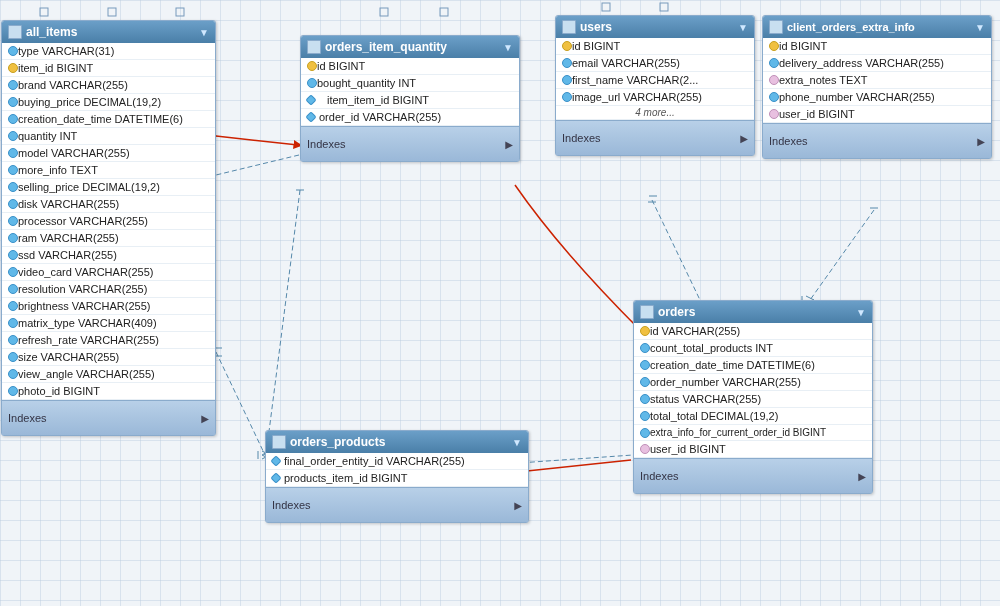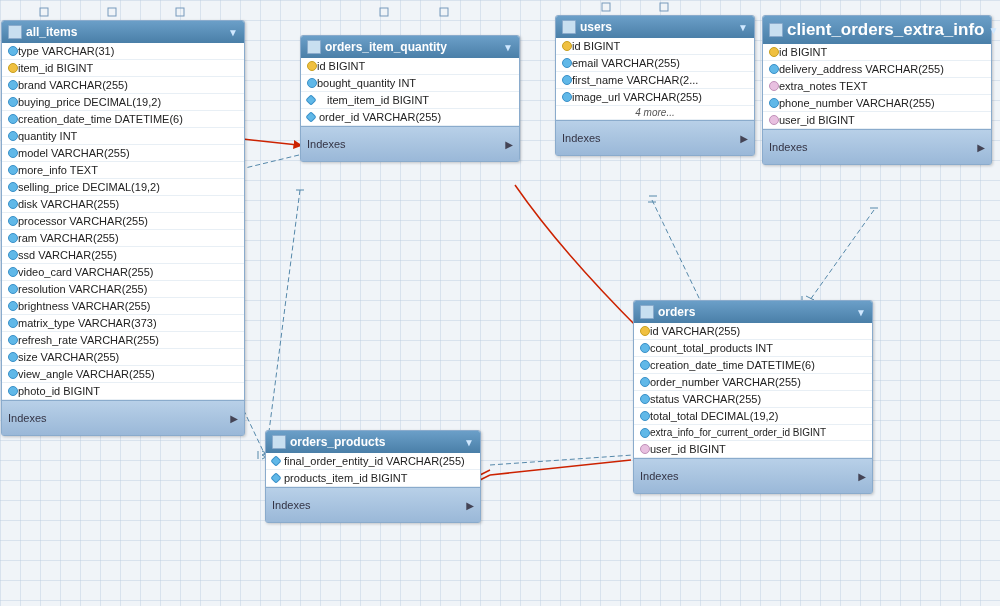--- a/index.html
+++ b/index.html
@@ -181,21 +181,21 @@
 
   <rect x="40" y="8" width="8" height="8" fill="none" stroke="#7799bb" stroke-width="1"></rect>
   <rect x="108" y="8" width="8" height="8" fill="none" stroke="#7799bb" stroke-width="1"></rect>
   <rect x="176" y="8" width="8" height="8" fill="none" stroke="#7799bb" stroke-width="1"></rect>
   <rect x="380" y="8" width="8" height="8" fill="none" stroke="#7799bb" stroke-width="1"></rect>
   <rect x="440" y="8" width="8" height="8" fill="none" stroke="#7799bb" stroke-width="1"></rect>
   <rect x="602" y="3" width="8" height="8" fill="none" stroke="#7799bb" stroke-width="1"></rect>
   <rect x="660" y="3" width="8" height="8" fill="none" stroke="#7799bb" stroke-width="1"></rect>
 </svg>
 
-<div class="table-box" style="left:1px; top:20px; width:244px;">
+<div class="table-box" style="left:1px; top:20px; width:215px;">
   <div class="table-header">
     <span class="table-icon"></span>
     <span>all_items</span>
     <span class="dropdown-icon">▼</span>
   </div>
   <div class="table-fields">
     <div class="field-row">
         <span class="field-icon icon-circle"></span>
         <span>type VARCHAR(31)</span>
       </div>
@@ -254,21 +254,21 @@
     <div class="field-row">
         <span class="field-icon icon-circle"></span>
         <span>resolution VARCHAR(255)</span>
       </div>
     <div class="field-row">
         <span class="field-icon icon-circle"></span>
         <span>brightness VARCHAR(255)</span>
       </div>
     <div class="field-row">
         <span class="field-icon icon-circle"></span>
-        <span>matrix_type VARCHAR(373)</span>
+        <span>matrix_type VARCHAR(409)</span>
       </div>
     <div class="field-row">
         <span class="field-icon icon-circle"></span>
         <span>refresh_rate VARCHAR(255)</span>
       </div>
     <div class="field-row">
         <span class="field-icon icon-circle"></span>
         <span>size VARCHAR(255)</span>
       </div>
     <div class="field-row">
@@ -343,21 +343,21 @@
   </div>
   <div class="table-footer">
     <span>Indexes</span>
     <span class="arrow-right">▶</span>
   </div>
 </div>
 
 <div class="table-box" style="left:762px; top:15px; width:230px;">
   <div class="table-header">
     <span class="table-icon"></span>
-    <span style="font-size:17px;">client_orders_extra_info</span>
+    <span style="font-size:11px;">client_orders_extra_info</span>
     <span class="dropdown-icon">▼</span>
   </div>
   <div class="table-fields">
     <div class="field-row">
         <span class="field-icon icon-key"></span>
         <span>id BIGINT</span>
       </div>
     <div class="field-row">
         <span class="field-icon icon-circle"></span>
         <span>delivery_address VARCHAR(255)</span>
@@ -420,21 +420,21 @@
         <span class="field-icon icon-null"></span>
         <span>user_id BIGINT</span>
       </div>
   </div>
   <div class="table-footer">
     <span>Indexes</span>
     <span class="arrow-right">▶</span>
   </div>
 </div>
 
-<div class="table-box" style="left:265px; top:430px; width:216px;">
+<div class="table-box" style="left:265px; top:430px; width:264px;">
   <div class="table-header">
     <span class="table-icon"></span>
     <span>orders_products</span>
     <span class="dropdown-icon">▼</span>
   </div>
   <div class="table-fields">
     <div class="field-row">
         <span class="field-icon icon-diamond"></span>
         <span style="margin-left:4px;">final_order_entity_id VARCHAR(255)</span>
       </div>

